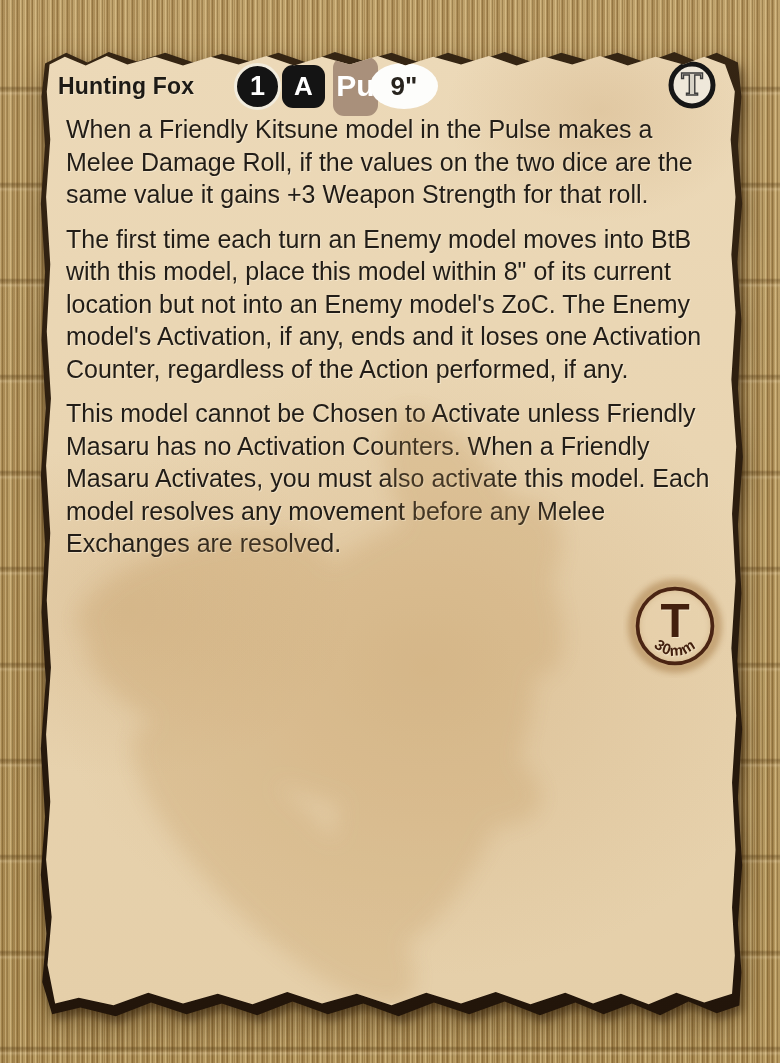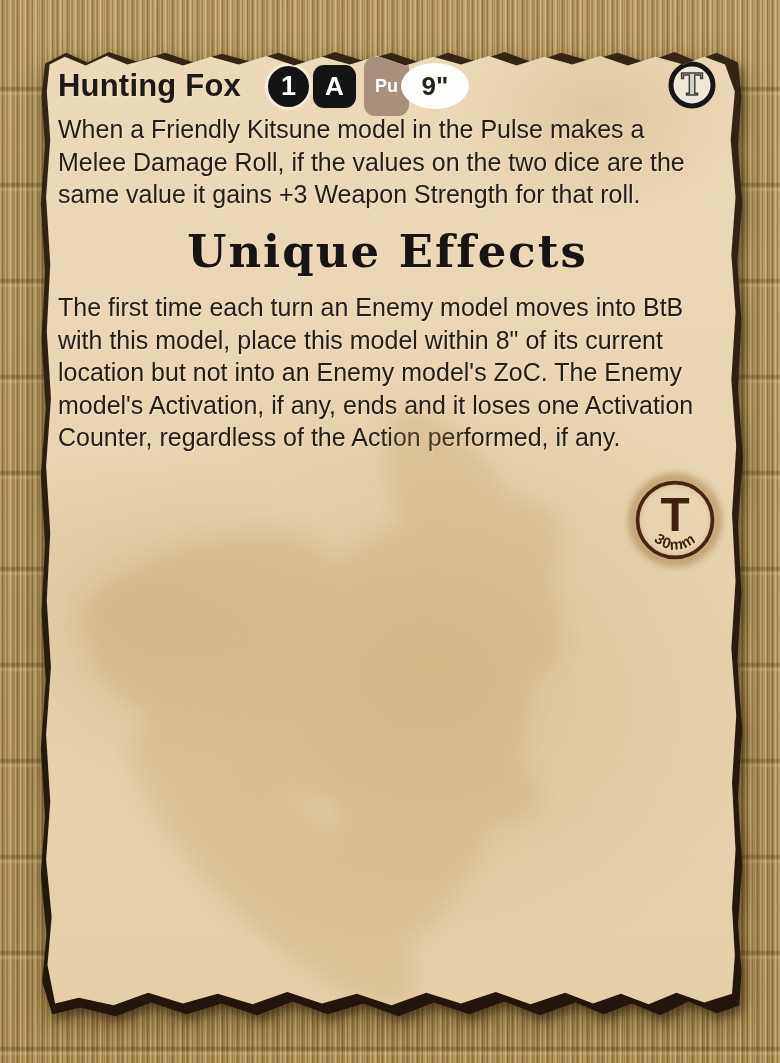--- a/index.html
+++ b/index.html
@@ -33,34 +33,34 @@
     padding:6px 22px 6px 14px;overflow:hidden;box-sizing:border-box;
     background:
       radial-gradient(220px 160px at 80% 6%, rgba(185,140,85,.22), transparent 70%),
       radial-gradient(320px 240px at 12% 58%, rgba(185,140,85,.20), transparent 70%),
       radial-gradient(520px 430px at 55% 64%, rgba(190,145,88,.26), transparent 72%),
       linear-gradient(180deg,#ecd9b8,#e5cfa9);
     clip-path:polygon(.8% 1.2%,3% .4%,6% 1.3%,9% .3%,12% 1.2%,16% .4%,20% 1.3%,24% .4%,28% 1.2%,32% .3%,36% 1.3%,40% .4%,44% 1.2%,48% .3%,52% 1.3%,56% .4%,60% 1.2%,64% .3%,68% 1.3%,72% .4%,76% 1.2%,80% .3%,84% 1.3%,88% .4%,92% 1.2%,95% .4%,98% 1.2%,99.4% 4%,98.8% 9%,99.5% 15%,98.9% 21%,99.5% 27%,98.9% 34%,99.6% 41%,99% 48%,99.5% 55%,98.9% 62%,99.6% 69%,99% 76%,99.5% 83%,99% 89%,99.4% 94%,99% 98%,95% 98.9%,91% 97.9%,87% 99.1%,83% 98%,79% 99%,75% 97.9%,70% 99.1%,65% 97.8%,60% 99%,55% 97.9%,50% 99.2%,45% 98%,40% 99%,35% 97.8%,30% 99.1%,25% 98%,20% 99%,15% 97.9%,10% 99.2%,5% 98.4%,1.6% 99%,.5% 95%,1.1% 90%,.3% 84%,.9% 78%,.3% 71%,1% 64%,.4% 57%,.9% 50%,.3% 43%,1% 36%,.4% 29%,.9% 22%,.3% 15%,.9% 9%,.4% 4%);
   }
   .watermark{position:absolute;left:10px;top:290px;opacity:.6;pointer-events:none;}
   .header{position:relative;display:flex;align-items:center;height:54px;}
-  .title{font-size:31px;font-weight:bold;color:#1d1a15;letter-spacing:.2px;white-space:nowrap;
+  .title{font-size:23px;font-weight:bold;color:#1d1a15;letter-spacing:.2px;white-space:nowrap;
     text-shadow:1px 1px 0 rgba(255,248,230,.4);}
   .tokens{display:flex;align-items:center;margin:0 auto;padding-right:150px;}
   .tok{display:flex;align-items:center;justify-content:center;
     font-weight:bold;color:#fff;box-sizing:border-box;}
   .tok-circle{width:47px;height:47px;border-radius:50%;background:#141414;border:3px solid #f2ecdd;
     font-size:27px;z-index:3;}
   .tok-square{width:43px;height:43px;border-radius:11px;background:#141414;font-size:26px;margin-left:1px;z-index:2;}
-  .tok-square-tan{width:45px;height:59px;border-radius:11px;background:#a9907b;font-size:18px;margin-left:8px;z-index:1;}
+  .tok-square-tan{width:45px;height:59px;border-radius:11px;background:#a9907b;font-size:30px;margin-left:8px;z-index:1;}
   .tok-pill{width:68px;height:46px;border-radius:50%;background:#fdfdfb;color:#27231d;
     font-size:26px;margin-left:-8px;z-index:4;}
   .type-icon{flex:none;margin-left:auto;margin-top:-2px;}
   .body-text{font-size:25px;line-height:1.3;color:#221d17;
-    text-shadow:1px 1px 0 rgba(255,248,230,.45);}
+    text-shadow:1px 1px 0 rgba(255,248,230,.45);margin-left:8px;}
   .body-text p{margin:0 0 12px 0;}
   .section-title{font-family:"DejaVu Serif",serif;font-weight:bold;font-size:45px;
     color:#171411;text-align:center;margin:8px 0 10px 0;letter-spacing:2px;
     text-shadow:1px 1px 0 rgba(255,248,230,.35);}
   .last-block::after{content:"";display:block;clear:both;}
   .base-badge{float:right;width:104px;height:104px;margin:2px -10px 0 6px;}
   svg text{user-select:none;}
 </style>
 </head>
 <body>
@@ -95,23 +95,23 @@
       </div>
       <svg class="type-icon" width="50" height="50" viewBox="0 0 50 50">
         <circle cx="25" cy="25" r="21" fill="#efe8da" stroke="#161616" stroke-width="5"></circle>
         <text x="25" y="35" text-anchor="middle" font-size="29" font-family="'DejaVu Serif', serif" font-weight="bold" fill="#d8d3c7" stroke="#3d3d3d" stroke-width="1.4">T</text>
       </svg>
     </div>
 
     <div class="body-text">
       <p>When a Friendly Kitsune model in the Pulse makes a Melee Damage Roll, if the values on the two dice are the same value it gains +3 Weapon Strength for that roll.</p>
 
-      <div class="section-title">Unique Effects</div>
 
       <p>The first time each turn an Enemy model moves into BtB with this model, place this model within 8" of its current location but not into an Enemy model's ZoC. The Enemy model's Activation, if any, ends and it loses one Activation Counter, regardless of the Action performed, if any.</p>
+      <p>This model cannot be Chosen to Activate unless Friendly Masaru has no Activation Counters. When a Friendly Masaru Activates, you must also activate this model. Each model resolves any movement before any Melee Exchanges are resolved.</p>
 
       <div class="last-block">
         <svg class="base-badge" viewBox="0 0 100 100">
           <defs>
               <filter id="burn" x="-30%" y="-30%" width="160%" height="160%">
                 <feGaussianBlur stdDeviation="3.2"></feGaussianBlur>
               </filter>
             </defs>
           <circle cx="50" cy="50" r="40" fill="none" stroke="#96superb3" stroke-width="0"></circle>
           <circle cx="50" cy="50" r="40" fill="none" stroke="#9a6a33" stroke-width="10" opacity=".45" filter="url(#burn)"></circle>

